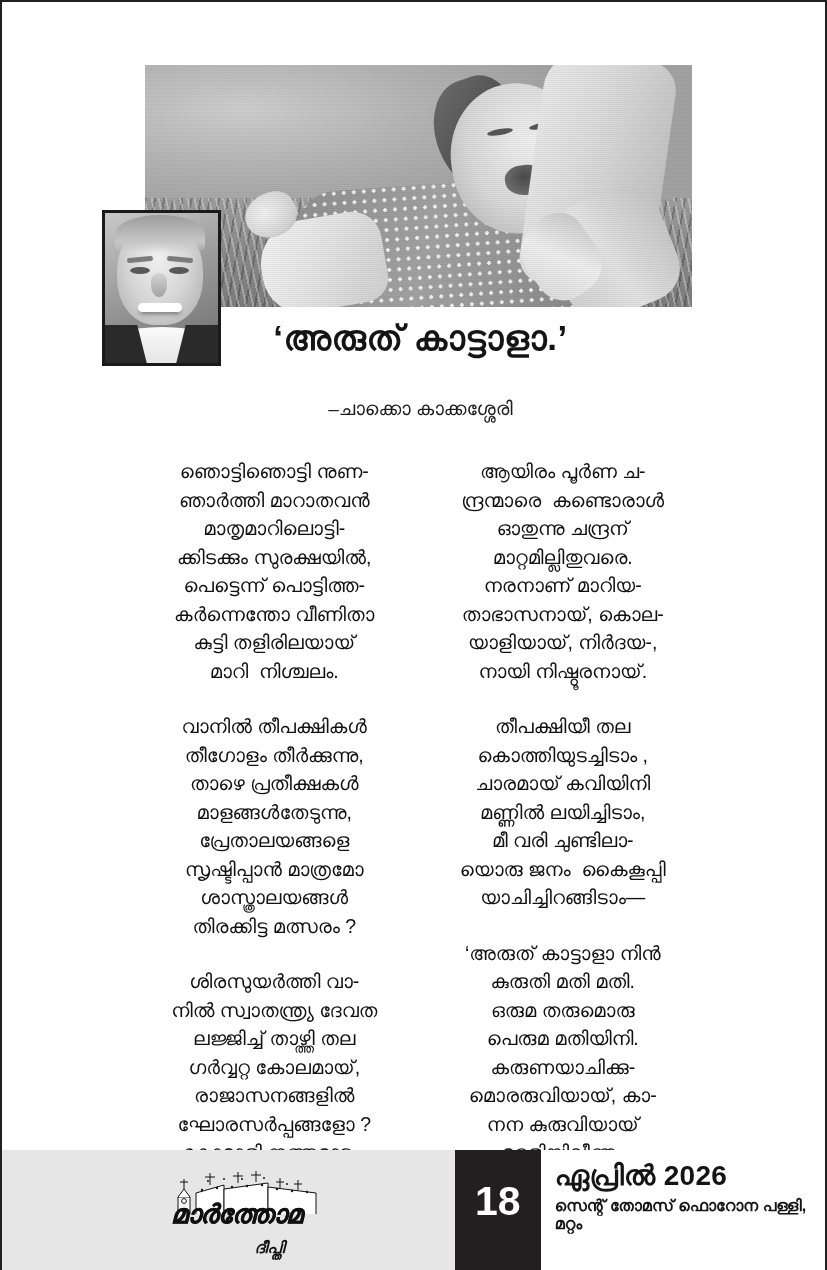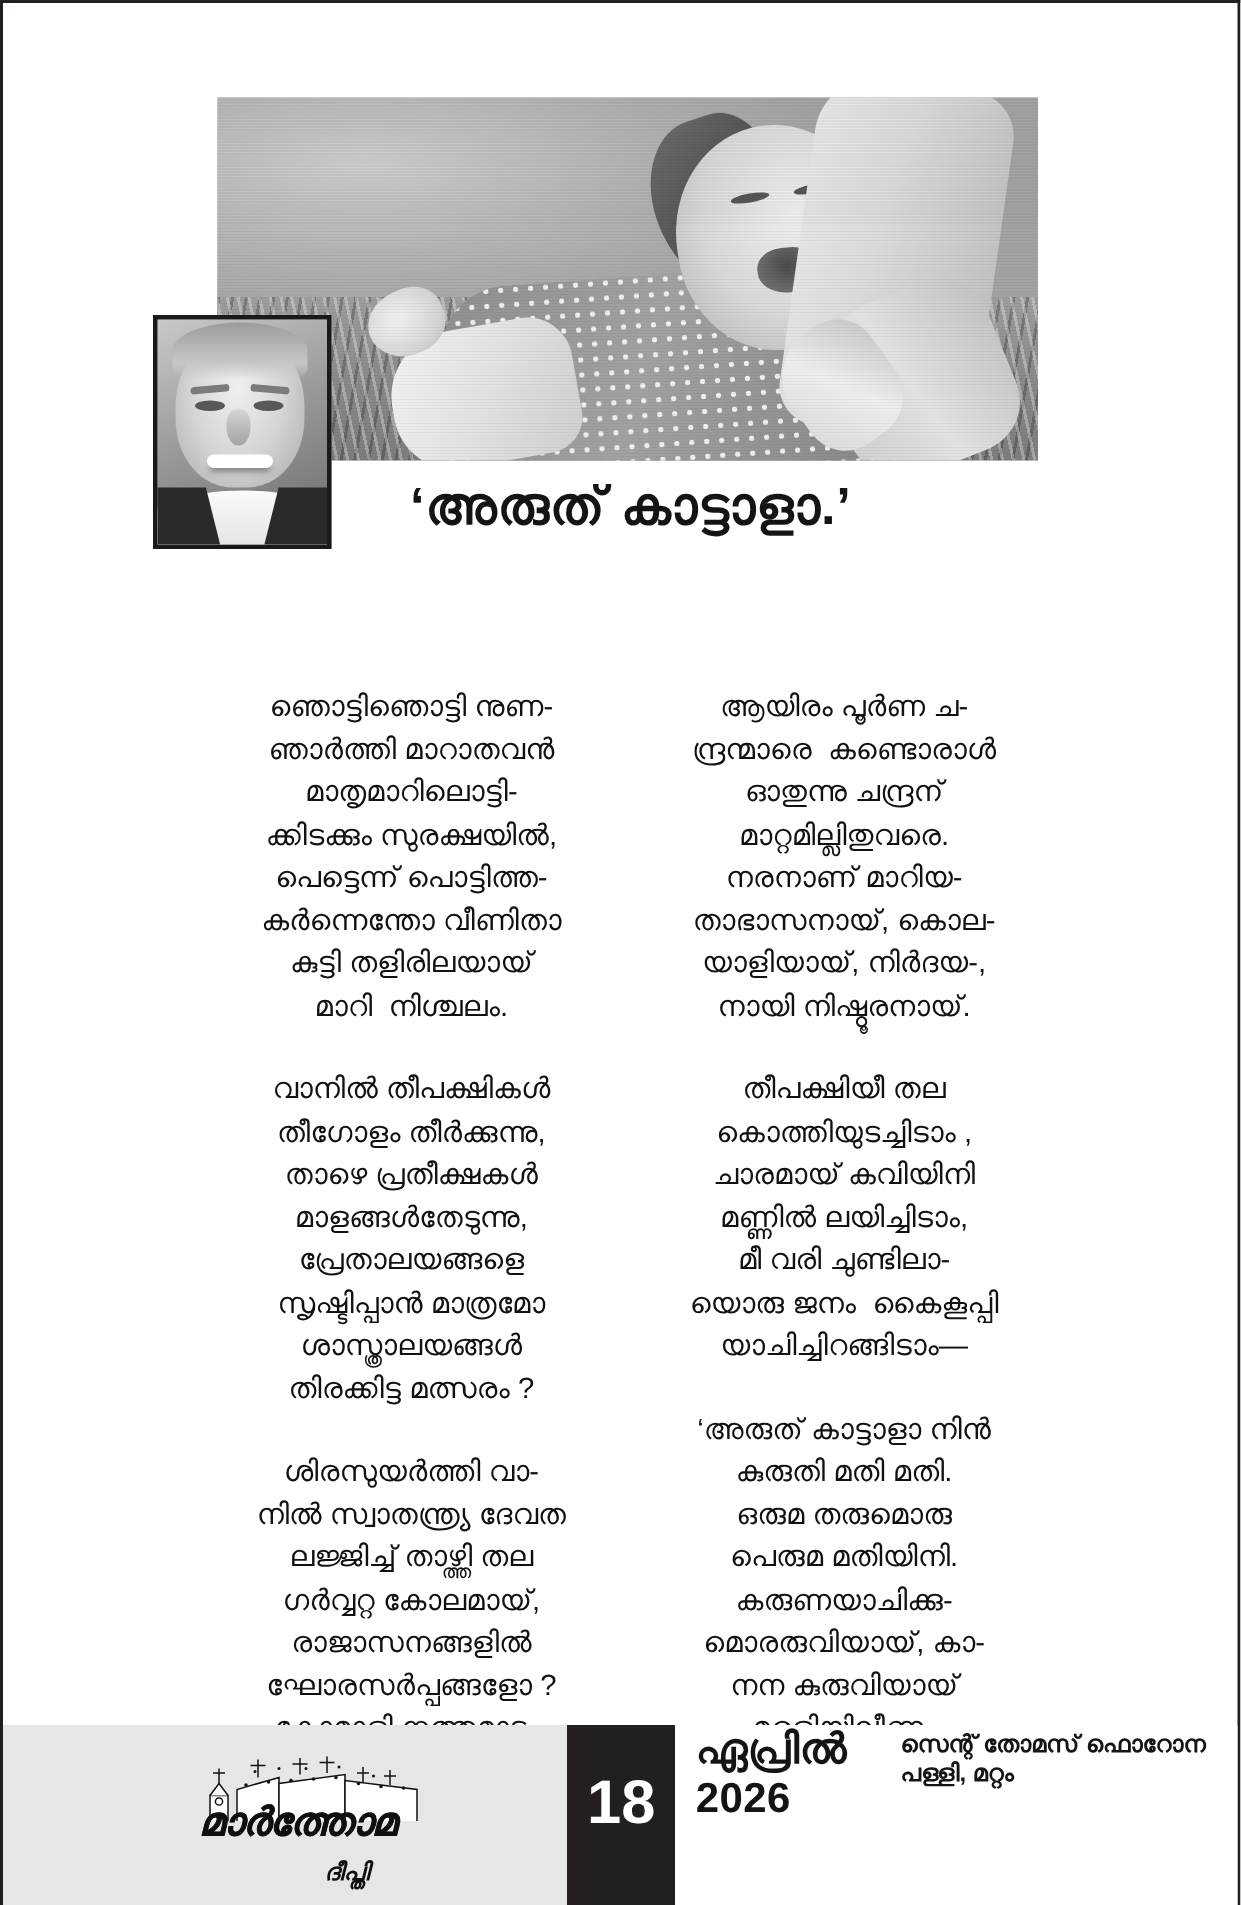--- a/index.html
+++ b/index.html
@@ -314,21 +314,21 @@
     font-size: 41px;
     font-weight: bold;
     padding-bottom: 18px;
     box-sizing: border-box;
   }
   #footer-date-band {
     flex: 1 1 auto;
     background: #ffffff;
     padding-left: 14px;
     display: flex;
-    flex-direction: row;
+    flex-direction: column;
     justify-content: center;
     padding-bottom: 28px;
     box-sizing: border-box;
   }
   #footer-date {
     font-size: 28px;
     font-weight: bold;
     color: #141414;
     letter-spacing: .3px;
   }
@@ -370,20 +370,21 @@
     <div class="eye-l"></div>
     <div class="eye-r"></div>
     <div class="nose"></div>
     <div class="mouth"></div>
     <div class="shirt"></div>
     <div class="coat-l"></div>
     <div class="coat-r"></div>
   </div>
 
   <div id="poem-title">‘അരുത് കാട്ടാളാ.’</div>
+  <div id="poem-byline">–ചാക്കൊ കാക്കശ്ശേരി</div>
 
   <div id="poem">
       <div class="poem-col">
         <div class="stanza">
           <div class="poem-line">ഞൊട്ടിഞൊട്ടി നുണ-</div>
           <div class="poem-line">ഞാർത്തി മാറാതവൻ</div>
           <div class="poem-line">മാതൃമാറിലൊട്ടി-</div>
           <div class="poem-line">ക്കിടക്കും സുരക്ഷയിൽ,</div>
           <div class="poem-line">പെട്ടെന്ന് പൊട്ടിത്ത-</div>
           <div class="poem-line">കർന്നെന്തോ വീണിതാ</div>

